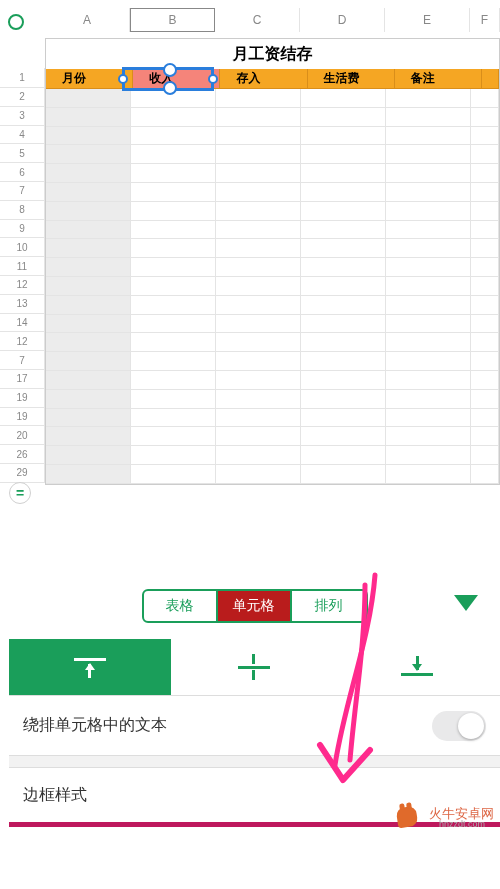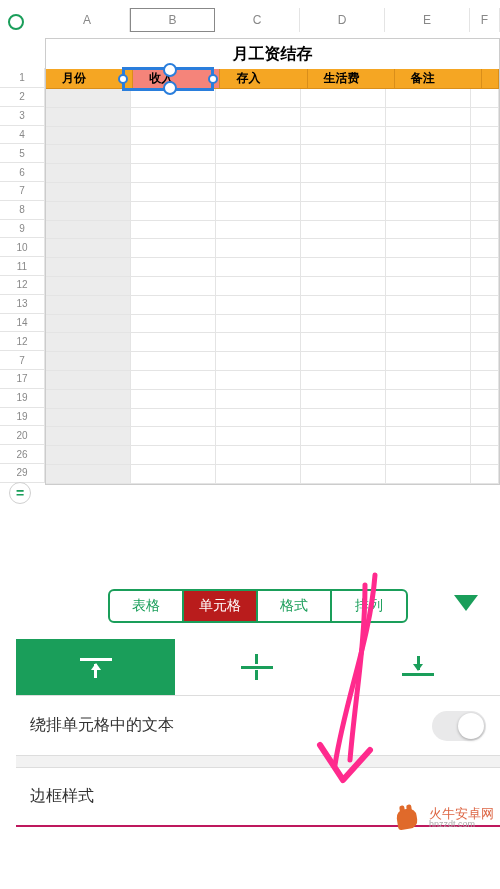--- a/index.html
+++ b/index.html
@@ -35,21 +35,21 @@
   .sel-box .h1 { left:-7px; top:50%; margin-top:-5px;}
   .sel-box .h2 { right:-7px; top:50%; margin-top:-5px;}
 
   .data-rows { }
   .data-row { display:flex; height:18.8px; }
   .data-row .dc { width:85px; border-right:1px solid #e4e4e4; border-bottom:1px solid #e4e4e4; }
   .data-row .dc.first { background:#ececec; }
   .data-row .dc.last { flex:1; }
 
   
-  .panel { position:absolute; left:16px; right:0; bottom:0; height:310px; }
+  .panel { position:absolute; left:9px; right:0; bottom:0; height:310px; }
   .tabs-row { display:flex; align-items:center; justify-content:center; padding:10px 0 16px; position:relative; }
   .seg { display:flex; border:2px solid #1a9e5a; border-radius:6px; overflow:hidden; }
   .seg-item { width:74px; height:30px; display:flex; align-items:center; justify-content:center; font-size:14px; color:#1a9e5a; border-right:2px solid #1a9e5a; }
   .seg-item:last-child { border-right:none; }
   .seg-item.active { background:#b91c1c; color:#fff; }
   .tabs-tri { position:absolute; right:22px; top:16px; width:0; height:0; border-left:12px solid transparent; border-right:12px solid transparent; border-top:16px solid #1a9e5a; }
 
   .strip { display:flex; height:56px; }
   .strip .btn { flex:1; display:flex; align-items:center; justify-content:center; border-right:2px solid #fff; position:relative; }
   .strip .btn.g { background:#1a9e5a; }
@@ -72,27 +72,27 @@
   .toggle { width:54px; height:30px; border-radius:15px; background:#e9e9ea; position:relative; }
   .toggle::after { content:""; position:absolute; right:2px; top:2px; width:26px; height:26px; border-radius:50%; background:#fff; box-shadow:0 1px 3px rgba(0,0,0,.3);}
   .swatch { width:120px; height:34px; background:#f5847a; }
   .chev { color:#bbb; font-size:20px; margin-left:6px;}
   .row-right { display:flex; align-items:center; }
 
   
   .arrow-svg { position:absolute; top:570px; left:265px; width:160px; height:240px; z-index:6; pointer-events:none; }
 
   
-  .wm { position:absolute; right:6px; bottom:60px; font-size:12px; color:#d55; z-index:7; display:flex; align-items:flex-end; gap:12px;}
+  .wm { position:absolute; right:6px; bottom:60px; font-size:12px; color:#d55; z-index:7; display:flex; align-items:flex-start; gap:12px;}
   .wm .logo{width:20px;height:20px;background:#e06a2b;border-radius:8px 8px 8px 3px;position:relative;transform:rotate(-8deg);}
   .wm .logo::before{content:"";position:absolute;top:-4px;left:4px;width:5px;height:6px;background:#e06a2b;border-radius:2px 2px 0 0;}
   .wm .logo::after{content:"";position:absolute;top:-4px;right:4px;width:5px;height:6px;background:#e06a2b;border-radius:2px 2px 0 0;}
   .wm .t{display:flex;flex-direction:column;line-height:1;}
   .wm .t .cn{font-size:13px;color:#d64;}
-  .wm .t .en{font-size:9px;color:#aaa;}
+  .wm .t .en{font-size:9px;color:#aaa;margin-left:10px;}
 </style>
 </head>
 <body>
 
 <div class="top-o"></div>
 
 <div class="col-ruler">
   <div class="col">A</div>
   <div class="col sel">B</div>
   <div class="col">C</div>
@@ -315,21 +315,20 @@
     <span class="h2"></span>
   </div>
 
 <div class="eq-badge">=</div>
 
 <div class="panel">
   <div class="tabs-row">
     <div class="seg">
       <div class="seg-item">表格</div>
       <div class="seg-item active">单元格</div>
-      <div class="seg-item">格式</div>
       <div class="seg-item">排列</div>
     </div>
     <div class="tabs-tri"></div>
   </div>
 
   <div class="strip">
     <div class="btn g">
         <div class="ic-top"></div>
       </div>
     <div class="btn w">
@@ -342,21 +341,21 @@
         <div class="ic-bot"></div>
       </div>
   </div>
 
   <div class="list">
     <div class="li">
       <span>绕排单元格中的文本</span>
       <div class="toggle"></div>
     </div>
     <div class="gap"></div>
-    <div class="li" style="border-bottom:2px solid #be185d">
+    <div class="li" style="border-bottom:5px solid #be185d">
       <span>边框样式</span>
     </div>
   </div>
 </div>
 
 <svg class="arrow-svg" viewBox="0 0 160 240">
   <path d="M110 5 C 105 70, 80 130, 70 195" stroke="#ff2a8d" stroke-width="5" fill="none" stroke-linecap="round"></path>
   <path d="M100 15 C 100 75, 90 130, 85 190" stroke="#ff2a8d" stroke-width="5" fill="none" stroke-linecap="round"></path>
   <path d="M55 175 L78 210 L105 180" stroke="#ff2a8d" stroke-width="6" fill="none" stroke-linecap="round" stroke-linejoin="round"></path>
 </svg>

